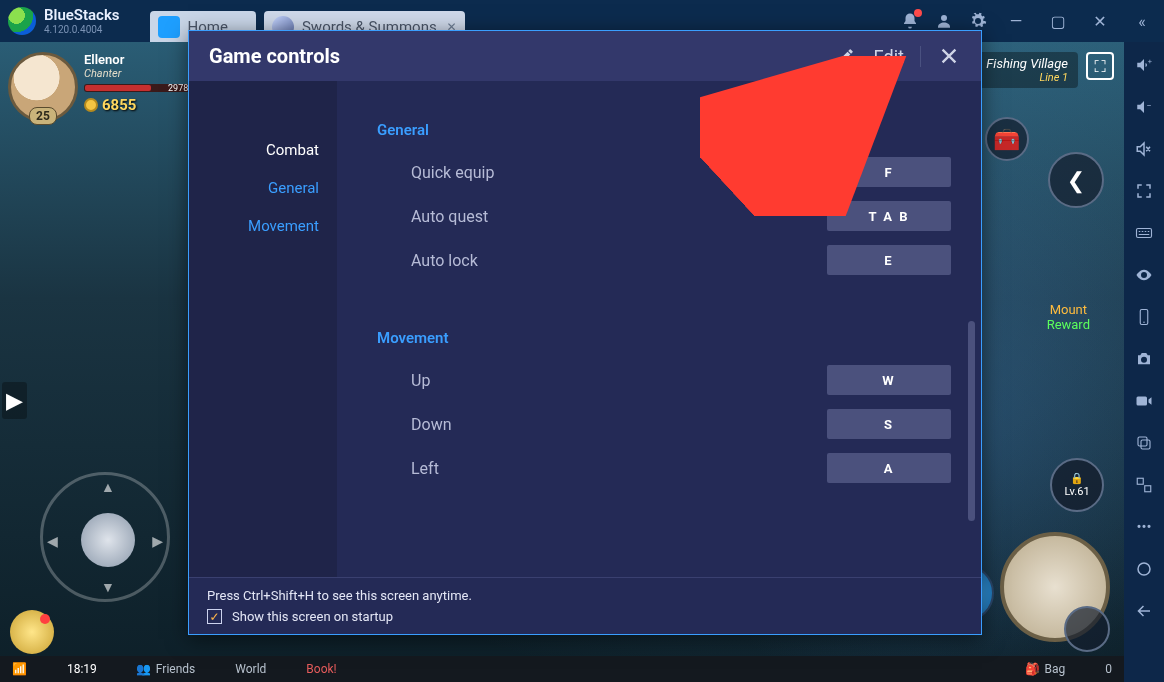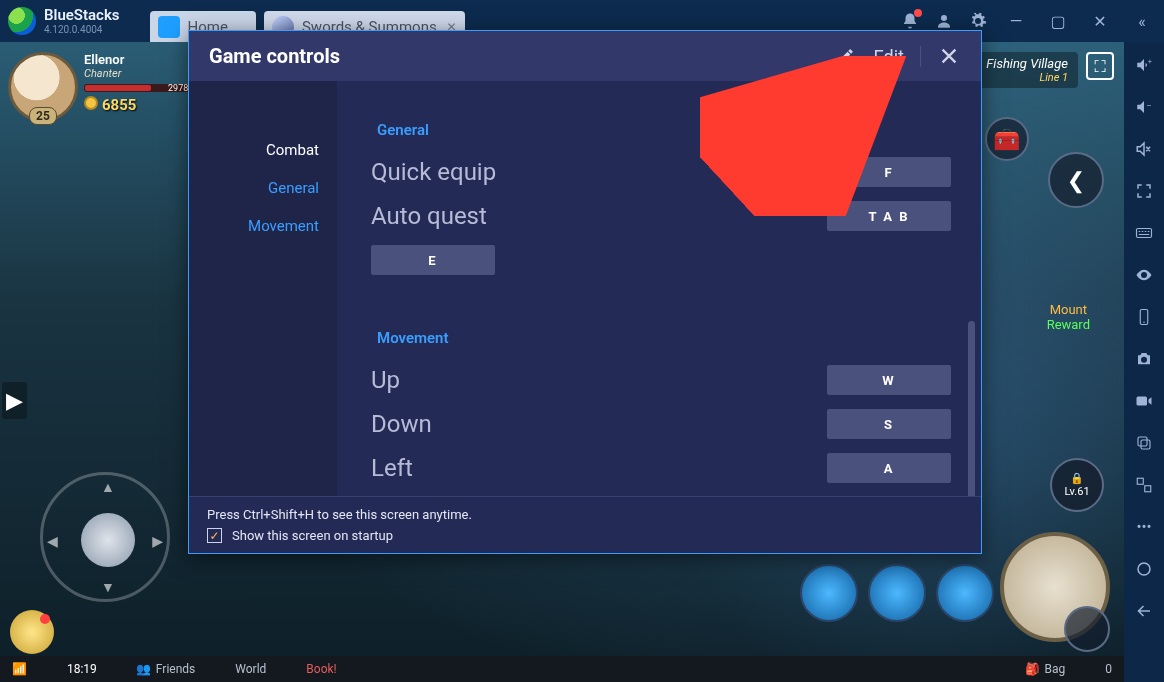--- a/index.html
+++ b/index.html
@@ -38,21 +38,21 @@
 
 .hud-tl { position: absolute; top: 10px; left: 8px; display: flex; align-items: flex-start; color: #fff; z-index: 1; }
 .avatar-ring { width: 70px; height: 70px; border-radius: 50%; background: radial-gradient(circle at 40% 35%, #f5e6d0 0 40%, #c9a678 41% 100%); border: 3px solid #6b5a3e; position: relative; }
 .lvl-badge { position: absolute; bottom: -6px; left: 18px; background: #c9b37a; color: #2e2a1c; font-size: 12px; font-weight: 700; padding: 1px 6px; border-radius: 8px; border: 1px solid #5a4b2e; }
 .hud-bars { margin-left: 6px; }
 .pname { font-size: 13px; font-weight: 600; }
 .chanter { font-size: 11px; font-style: italic; color: #e3dcc9; }
 .hpbar { width: 110px; height: 8px; background: #3a1a1a; border-radius: 3px; margin-top: 4px; position: relative; }
 .hpbar::before { content: ''; position: absolute; inset: 1px; width: 60%; background: #c62f2f; border-radius: 2px; }
 .hpnum { font-size: 9px; position: absolute; right: 2px; top: -1px; color: #fff; }
-.coins { display: flex; align-items: flex-start; gap: 4px; margin-top: 4px; }
+.coins { display: flex; align-items: center; gap: 4px; margin-top: 4px; }
 .coin-ico { width: 14px; height: 14px; background: #f4c542; border-radius: 50%; border: 2px solid #b58a1e; }
 .coin-val { font-size: 15px; font-weight: 700; color: #ffd75e; text-shadow: 1px 1px 2px #000; }
 
 .hud-tr { position: absolute; top: 10px; right: 10px; color: #fff; z-index: 1; display: flex; gap: 8px; align-items: flex-start; }
 .loc { background: rgba(0,0,0,0.35); padding: 4px 10px; border-radius: 4px; font-size: 13px; text-align: right; font-style: italic; }
 .loc .ln { color: #ffd75e; font-size: 11px; }
 .fullscr { width: 28px; height: 28px; border: 2px solid #fff; border-radius: 4px; display: flex; align-items: center; justify-content: center; }
 
 .circ-btn { width: 56px; height: 56px; border-radius: 50%; background: rgba(20,30,45,0.7); border: 2px solid #5a6b85; position: absolute; display: flex; align-items: center; justify-content: center; color: #fff; font-size: 22px; z-index: 1; }
 .back-btn { top: 110px; right: 20px; }
@@ -79,37 +79,37 @@
 
 
 .bottombar { position: absolute; bottom: 0; left: 0; right: 0; height: 26px; background: #14191f; display: flex; align-items: center; padding: 0 12px; gap: 40px; color: #b6c0cc; font-size: 12px; z-index: 2; }
 .bottombar .wifi { color: #6ddb4a; }
 .bottombar .time { color: #fff; }
 .bottombar .bk { color: #e45b5b; }
 .bbitem { display: flex; align-items: center; gap: 5px; }
 .bbico { width: 14px; height: 14px; display: inline-block; }
 
 
-.modal { position: absolute; top: 30px; left: 188px; width: 794px; height: 524px; background: #242a56; border: 1px solid #3a9eff; z-index: 50; display: flex; flex-direction: column; box-shadow: 0 4px 20px rgba(0,0,0,0.5); }
+.modal { position: absolute; top: 30px; left: 188px; width: 794px; height: 605px; background: #242a56; border: 1px solid #3a9eff; z-index: 50; display: flex; flex-direction: column; box-shadow: 0 4px 20px rgba(0,0,0,0.5); }
 .modal-hd { height: 50px; background: #33386b; display: flex; align-items: center; padding: 0 20px; }
 .modal-title { font-size: 20px; font-weight: 700; color: #fff; }
 .modal-actions { margin-left: auto; display: flex; align-items: center; gap: 16px; }
 .edit-btn { display: flex; align-items: center; gap: 19px; color: #cfd4e6; font-size: 18px; cursor: pointer; padding-right: 16px; border-right: 1px solid #4a5180; }
 .edit-btn svg { width: 18px; height: 18px; fill: #cfd4e6; }
 .close-btn { width: 24px; height: 24px; cursor: pointer; display: flex; align-items: center; justify-content: center; }
 .close-btn svg { width: 22px; height: 22px; stroke: #cfd4e6; stroke-width: 2.5; fill: none; }
 
 .modal-body { flex: 1; display: flex; overflow: hidden; }
 .modal-nav { width: 148px; background: #1f2449; padding: 50px 0 0 0; }
 .modal-nav .nitem { padding: 10px 18px; text-align: right; font-size: 15px; color: #fff; cursor: pointer; }
 .modal-nav .nitem.link { color: #3a9eff; }
 .modal-content { flex: 1; padding: 40px 30px 0 34px; overflow-y: auto; position: relative; }
 .sec-title { color: #3a9eff; font-weight: 600; font-size: 15px; margin-bottom: 18px; margin-left: 6px; }
 .krow { display: flex; align-items: center; margin-bottom: 14px; }
-.klabel { color: #b6bbd6; font-size: 24px; flex: 1; }
+.klabel { color: #b6bbd6; font-size: 16px; flex: 1; margin-left: 40px; }
 .kbox { width: 124px; height: 30px; background: #4b517d; color: #fff; font-size: 13px; font-weight: 700; letter-spacing: 2px; display: flex; align-items: center; justify-content: center; border-radius: 2px; }
 .sec-gap { height: 40px; }
 
 .scrollbar { position: absolute; right: 6px; top: 240px; width: 7px; height: 200px; background: #4b517d; border-radius: 4px; }
 
 .modal-ft { border-top: 1px solid #3a4070; padding: 10px 18px; color: #e3e6f5; font-size: 13px; }
 .modal-ft .hint { margin-bottom: 6px; }
 .chkline { display: flex; align-items: center; gap: 10px; }
 .chk { width: 15px; height: 15px; border: 1.5px solid #cdd3ef; display: flex; align-items: center; justify-content: center; color: #ffb64a; font-size: 12px; }
 
@@ -351,20 +351,21 @@
       <div class="sec-title">General</div>
       <div class="krow">
         <div class="klabel">Quick equip</div>
         <div class="kbox">F</div>
       </div>
       <div class="krow">
         <div class="klabel">Auto quest</div>
         <div class="kbox">T A B</div>
       </div>
       <div class="krow">
+        <div class="klabel">Auto lock</div>
         <div class="kbox">E</div>
       </div>
       <div class="sec-gap"></div>
       <div class="sec-title">Movement</div>
       <div class="krow">
         <div class="klabel">Up</div>
         <div class="kbox">W</div>
       </div>
       <div class="krow">
         <div class="klabel">Down</div>

